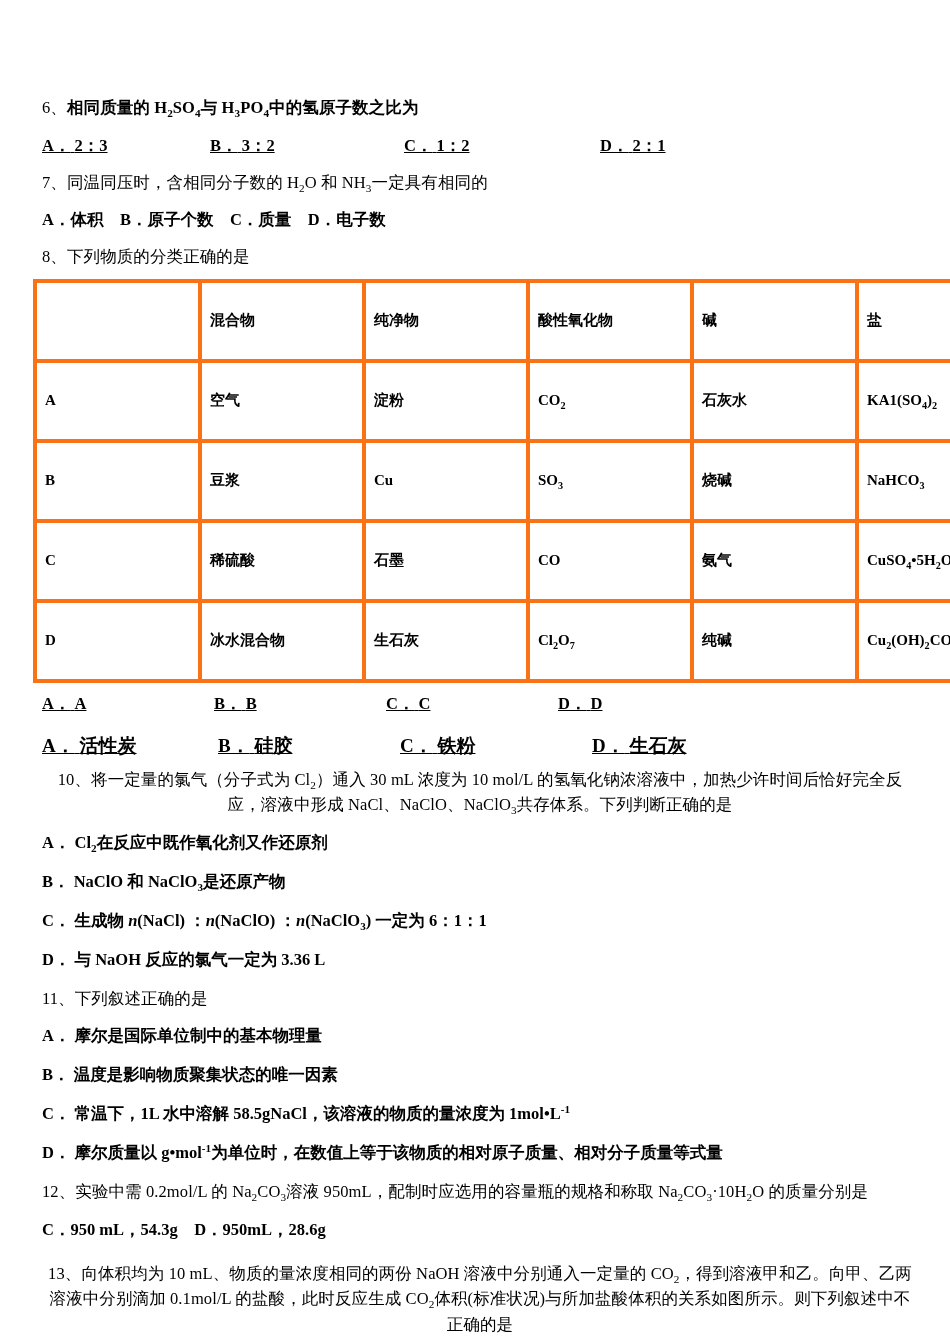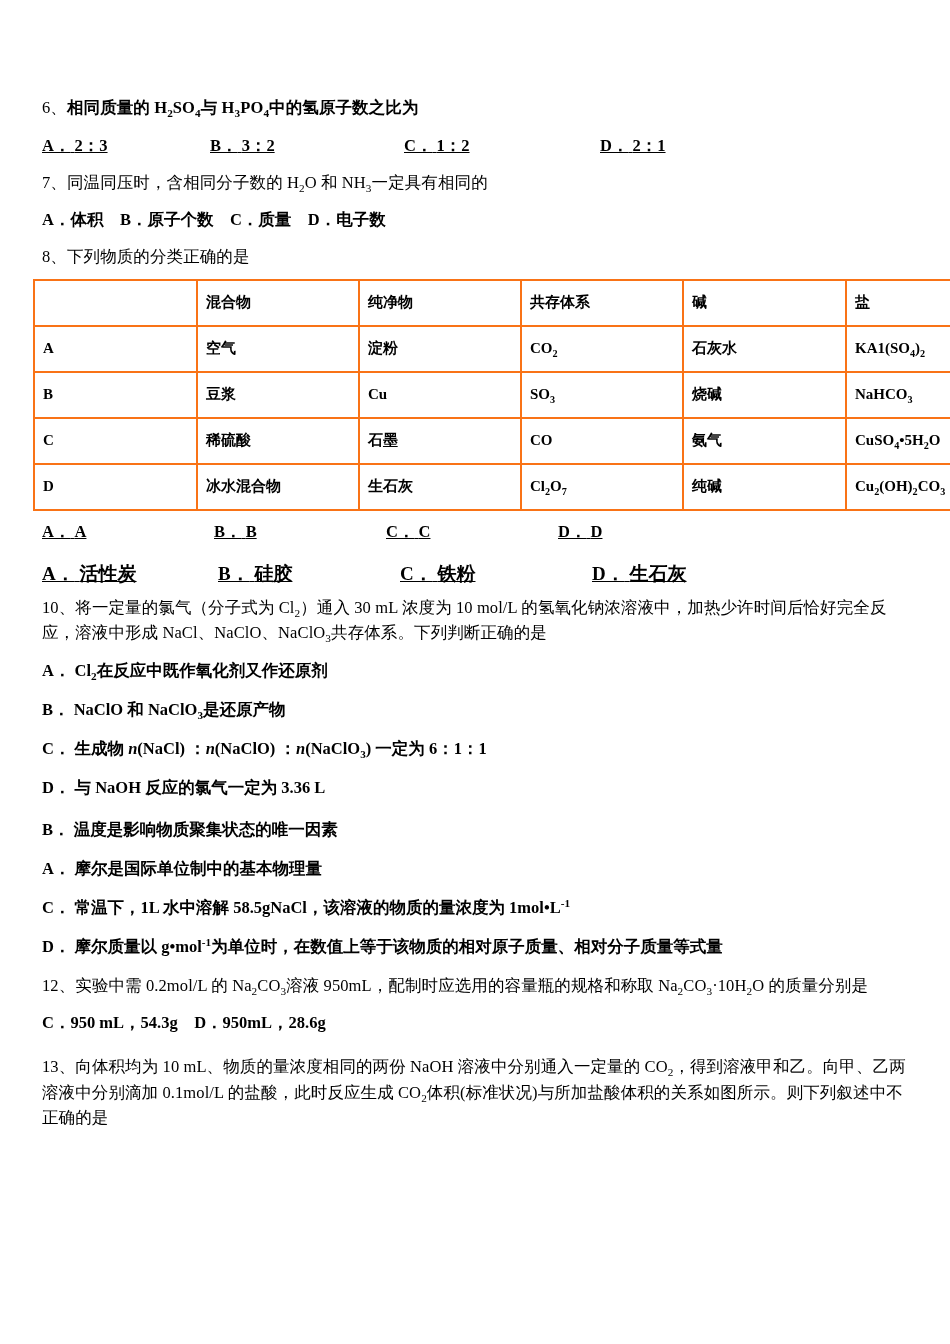--- a/index.html
+++ b/index.html
@@ -59,41 +59,41 @@
   }
 
   
   table.cls {
     border-collapse: collapse;
     width: 880px;
     table-layout: fixed;
     margin: 0 0 10px 0;
   }
   table.cls td {
-    border: 2px solid #f97316;
+    border: 4px solid #f97316;
     height: 44px;
-    padding: 0 8px;
+    padding: 16px 8px;
     font-size: 15px;
     font-weight: bold;
     vertical-align: middle;
     font-family: "Liberation Serif", serif;
   }
   table.cls td.c0 { width: 145px; }
   table.cls td.c1 { width: 144px; }
   table.cls td.c2 { width: 144px; }
   table.cls td.c3 { width: 144px; }
   table.cls td.c4 { width: 145px; }
   table.cls td.c5 { width: 158px; }
 
   .tbl-wrap { margin: 8px 0 0 -9px; }
 
   
   .mb-small { margin-bottom: 13px; }
   .big9     { font-size: 19px; }
-  .lead     { line-height: 1.55; }
+  .lead     { line-height: 1.55; text-align: center; }
 </style>
 </head>
 <body>
 
 <div class="page">
   <div class="content">
 
     <div class="qline stem">
       <span class="num">6、</span><span>相同质量的 H<sub>2</sub>SO<sub>4</sub>与 H<sub>3</sub>PO<sub>4</sub>中的氢原子数之比为</span>
     </div>
@@ -110,21 +110,21 @@
       <span class="num">8、</span><span>下列物质的分类正确的是</span>
     </div>
 
     <div class="tbl-wrap">
       <table class="cls">
         <tbody>
           <tr>
             <td class="c0"></td>
             <td class="c1">混合物</td>
             <td class="c2">纯净物</td>
-            <td class="c3">共存体系</td>
+            <td class="c3">酸性氧化物</td>
             <td class="c4">碱</td>
             <td class="c5">盐</td>
           </tr>
           <tr>
             <td class="c0">A</td>
             <td class="c1">空气</td>
             <td class="c2">淀粉</td>
             <td class="c3">CO<sub>2</sub></td>
             <td class="c4">石灰水</td>
             <td class="c5">KA1(SO<sub>4</sub>)<sub>2</sub></td>
@@ -174,25 +174,28 @@
     <div class="opts" style="margin-bottom:17px">
       <span>B．</span>&nbsp;<span>NaClO 和 NaClO<sub>3</sub>是还原产物</span>
     </div>
     <div class="opts" style="margin-bottom:17px">
       <span>C．</span>&nbsp;<span>生成物 <i>n</i>(NaCl) ：<i>n</i>(NaClO) ：<i>n</i>(NaClO<sub>3</sub>) 一定为 6：1：1</span>
     </div>
     <div class="opts" style="margin-bottom:20px">
       <span>D．</span>&nbsp;<span>与 NaOH 反应的氯气一定为 3.36 L</span>
     </div>
 
+    <div class="qline">
+      <span class="num">11、</span><span>下列叙述正确的是</span>
+    </div>
+    <div class="opts" style="margin-bottom:17px">
+      <span>A．</span>&nbsp;<span>摩尔是国际单位制中的基本物理量</span>
+    </div>
     <div class="opts" style="margin-bottom:17px">
       <span>B．</span>&nbsp;<span>温度是影响物质聚集状态的唯一因素</span>
-    </div>
-    <div class="opts" style="margin-bottom:17px">
-      <span>A．</span>&nbsp;<span>摩尔是国际单位制中的基本物理量</span>
     </div>
     <div class="opts" style="margin-bottom:17px">
       <span>C．</span>&nbsp;<span>常温下，1L 水中溶解 58.5gNaCl，该溶液的物质的量浓度为 1mol•L<sup>-1</sup></span>
     </div>
     <div class="opts" style="margin-bottom:20px">
       <span>D．</span>&nbsp;<span>摩尔质量以 g•mol<sup>-1</sup>为单位时，在数值上等于该物质的相对原子质量、相对分子质量等式量</span>
     </div>
 
     <div class="qline" style="margin-bottom:18px">
       <span class="num">12、</span><span>实验中需 0.2mol/L 的 Na<sub>2</sub>CO<sub>3</sub>溶液 950mL，配制时应选用的容量瓶的规格和称取 Na<sub>2</sub>CO<sub>3</sub>·10H<sub>2</sub>O 的质量分别是</span>

